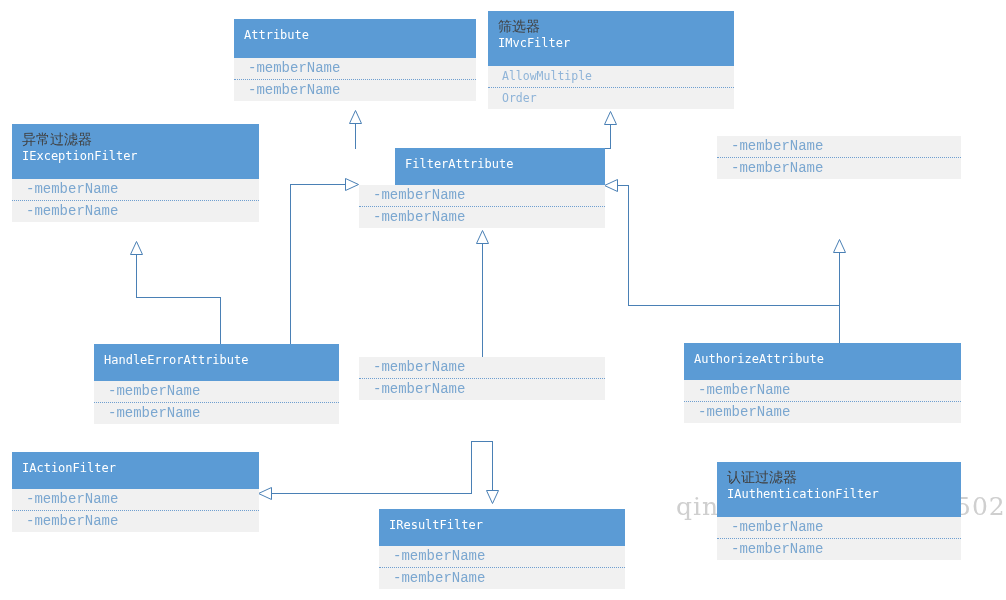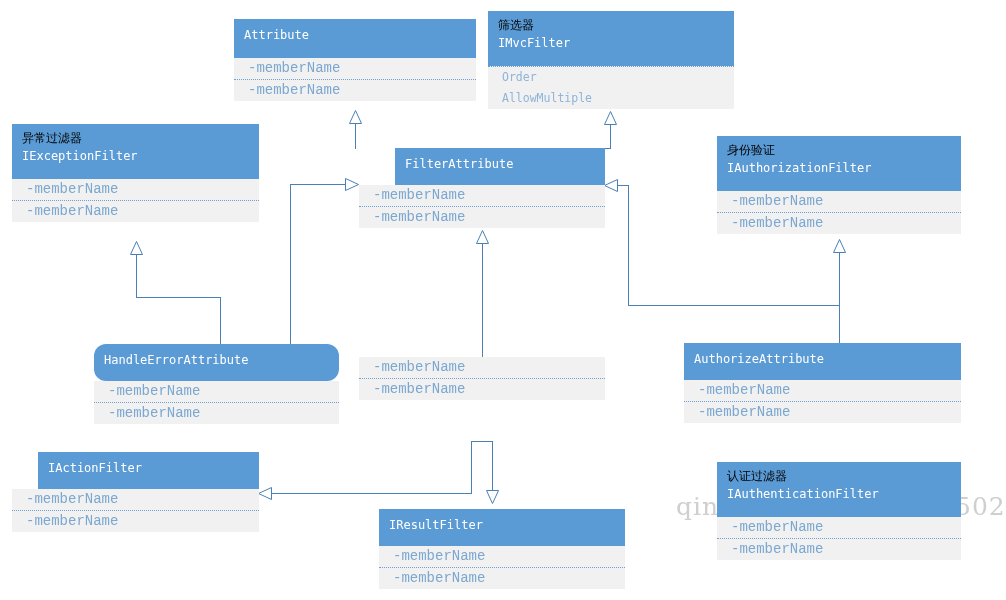--- a/index.html
+++ b/index.html
@@ -22,24 +22,24 @@
     box-sizing: border-box;
   }
   .uml-header {
     background: #5b9bd5;
     box-sizing: border-box;
     padding: 7px 10px 8px 10px;
     color: #ffffff;
   }
   .uml-header .cn-title {
     display: block;
-    font-family: Liberation Mono, monospace;
-    font-size: 12px;
+    font-family: Liberation Serif, serif;
+    font-size: 14px;
     line-height: 17px;
-    color: #000000;
+    color: #404040;
     white-space: nowrap;
   }
   .uml-header .en-title {
     display: block;
     font-family: "DejaVu Sans Mono", monospace;
     font-size: 12px;
     line-height: 17px;
     color: #ffffff;
     white-space: nowrap;
   }
@@ -173,22 +173,22 @@
       <div class="uml-row sep">-memberName</div>
     </div>
   </div>
 
   <div class="uml-box" style="left:488px; top:11px; width:246px;">
     <div class="uml-header" style="height:55px;">
       <span class="cn-title">筛选器</span>
       <span class="en-title">IMvcFilter</span>
     </div>
     <div class="uml-body">
+      <div class="uml-row mono">AllowMultiple</div>
       <div class="uml-row mono sep">Order</div>
-      <div class="uml-row mono">AllowMultiple</div>
     </div>
   </div>
 
   <div class="uml-box" style="left:12px; top:124px; width:247px;">
     <div class="uml-header" style="height:55px;">
       <span class="cn-title">异常过滤器</span>
       <span class="en-title">IExceptionFilter</span>
     </div>
     <div class="uml-body">
       <div class="uml-row">-memberName</div>
@@ -200,32 +200,28 @@
     <div class="uml-header single" style="height:37px;margin-left:36px;">
       <span class="en-title">FilterAttribute</span>
     </div>
     <div class="uml-body">
       <div class="uml-row">-memberName</div>
       <div class="uml-row sep">-memberName</div>
     </div>
   </div>
 
   <div class="uml-box" style="left:717px; top:136px; width:244px;">
-    <div class="uml-header" style="height:55px;">
-      <span class="cn-title">身份验证</span>
-      <span class="en-title">IAuthorizationFilter</span>
-    </div>
     <div class="uml-body">
       <div class="uml-row">-memberName</div>
       <div class="uml-row sep">-memberName</div>
     </div>
   </div>
 
   <div class="uml-box" style="left:94px; top:344px; width:245px;">
-    <div class="uml-header single" style="height:37px;border-radius:12px;">
+    <div class="uml-header single" style="height:37px;">
       <span class="en-title">HandleErrorAttribute</span>
     </div>
     <div class="uml-body">
       <div class="uml-row">-memberName</div>
       <div class="uml-row sep">-memberName</div>
     </div>
   </div>
 
   <div class="uml-box" style="left:359px; top:357px; width:246px;">
     <div class="uml-body">
@@ -238,21 +234,21 @@
     <div class="uml-header single" style="height:37px;">
       <span class="en-title">AuthorizeAttribute</span>
     </div>
     <div class="uml-body">
       <div class="uml-row">-memberName</div>
       <div class="uml-row sep">-memberName</div>
     </div>
   </div>
 
   <div class="uml-box" style="left:12px; top:452px; width:247px;">
-    <div class="uml-header single" style="height:37px;margin-left:26px;">
+    <div class="uml-header single" style="height:37px;">
       <span class="en-title">IActionFilter</span>
     </div>
     <div class="uml-body">
       <div class="uml-row">-memberName</div>
       <div class="uml-row sep">-memberName</div>
     </div>
   </div>
 
   <div class="uml-box" style="left:379px; top:509px; width:246px;">
     <div class="uml-header single" style="height:37px;">

